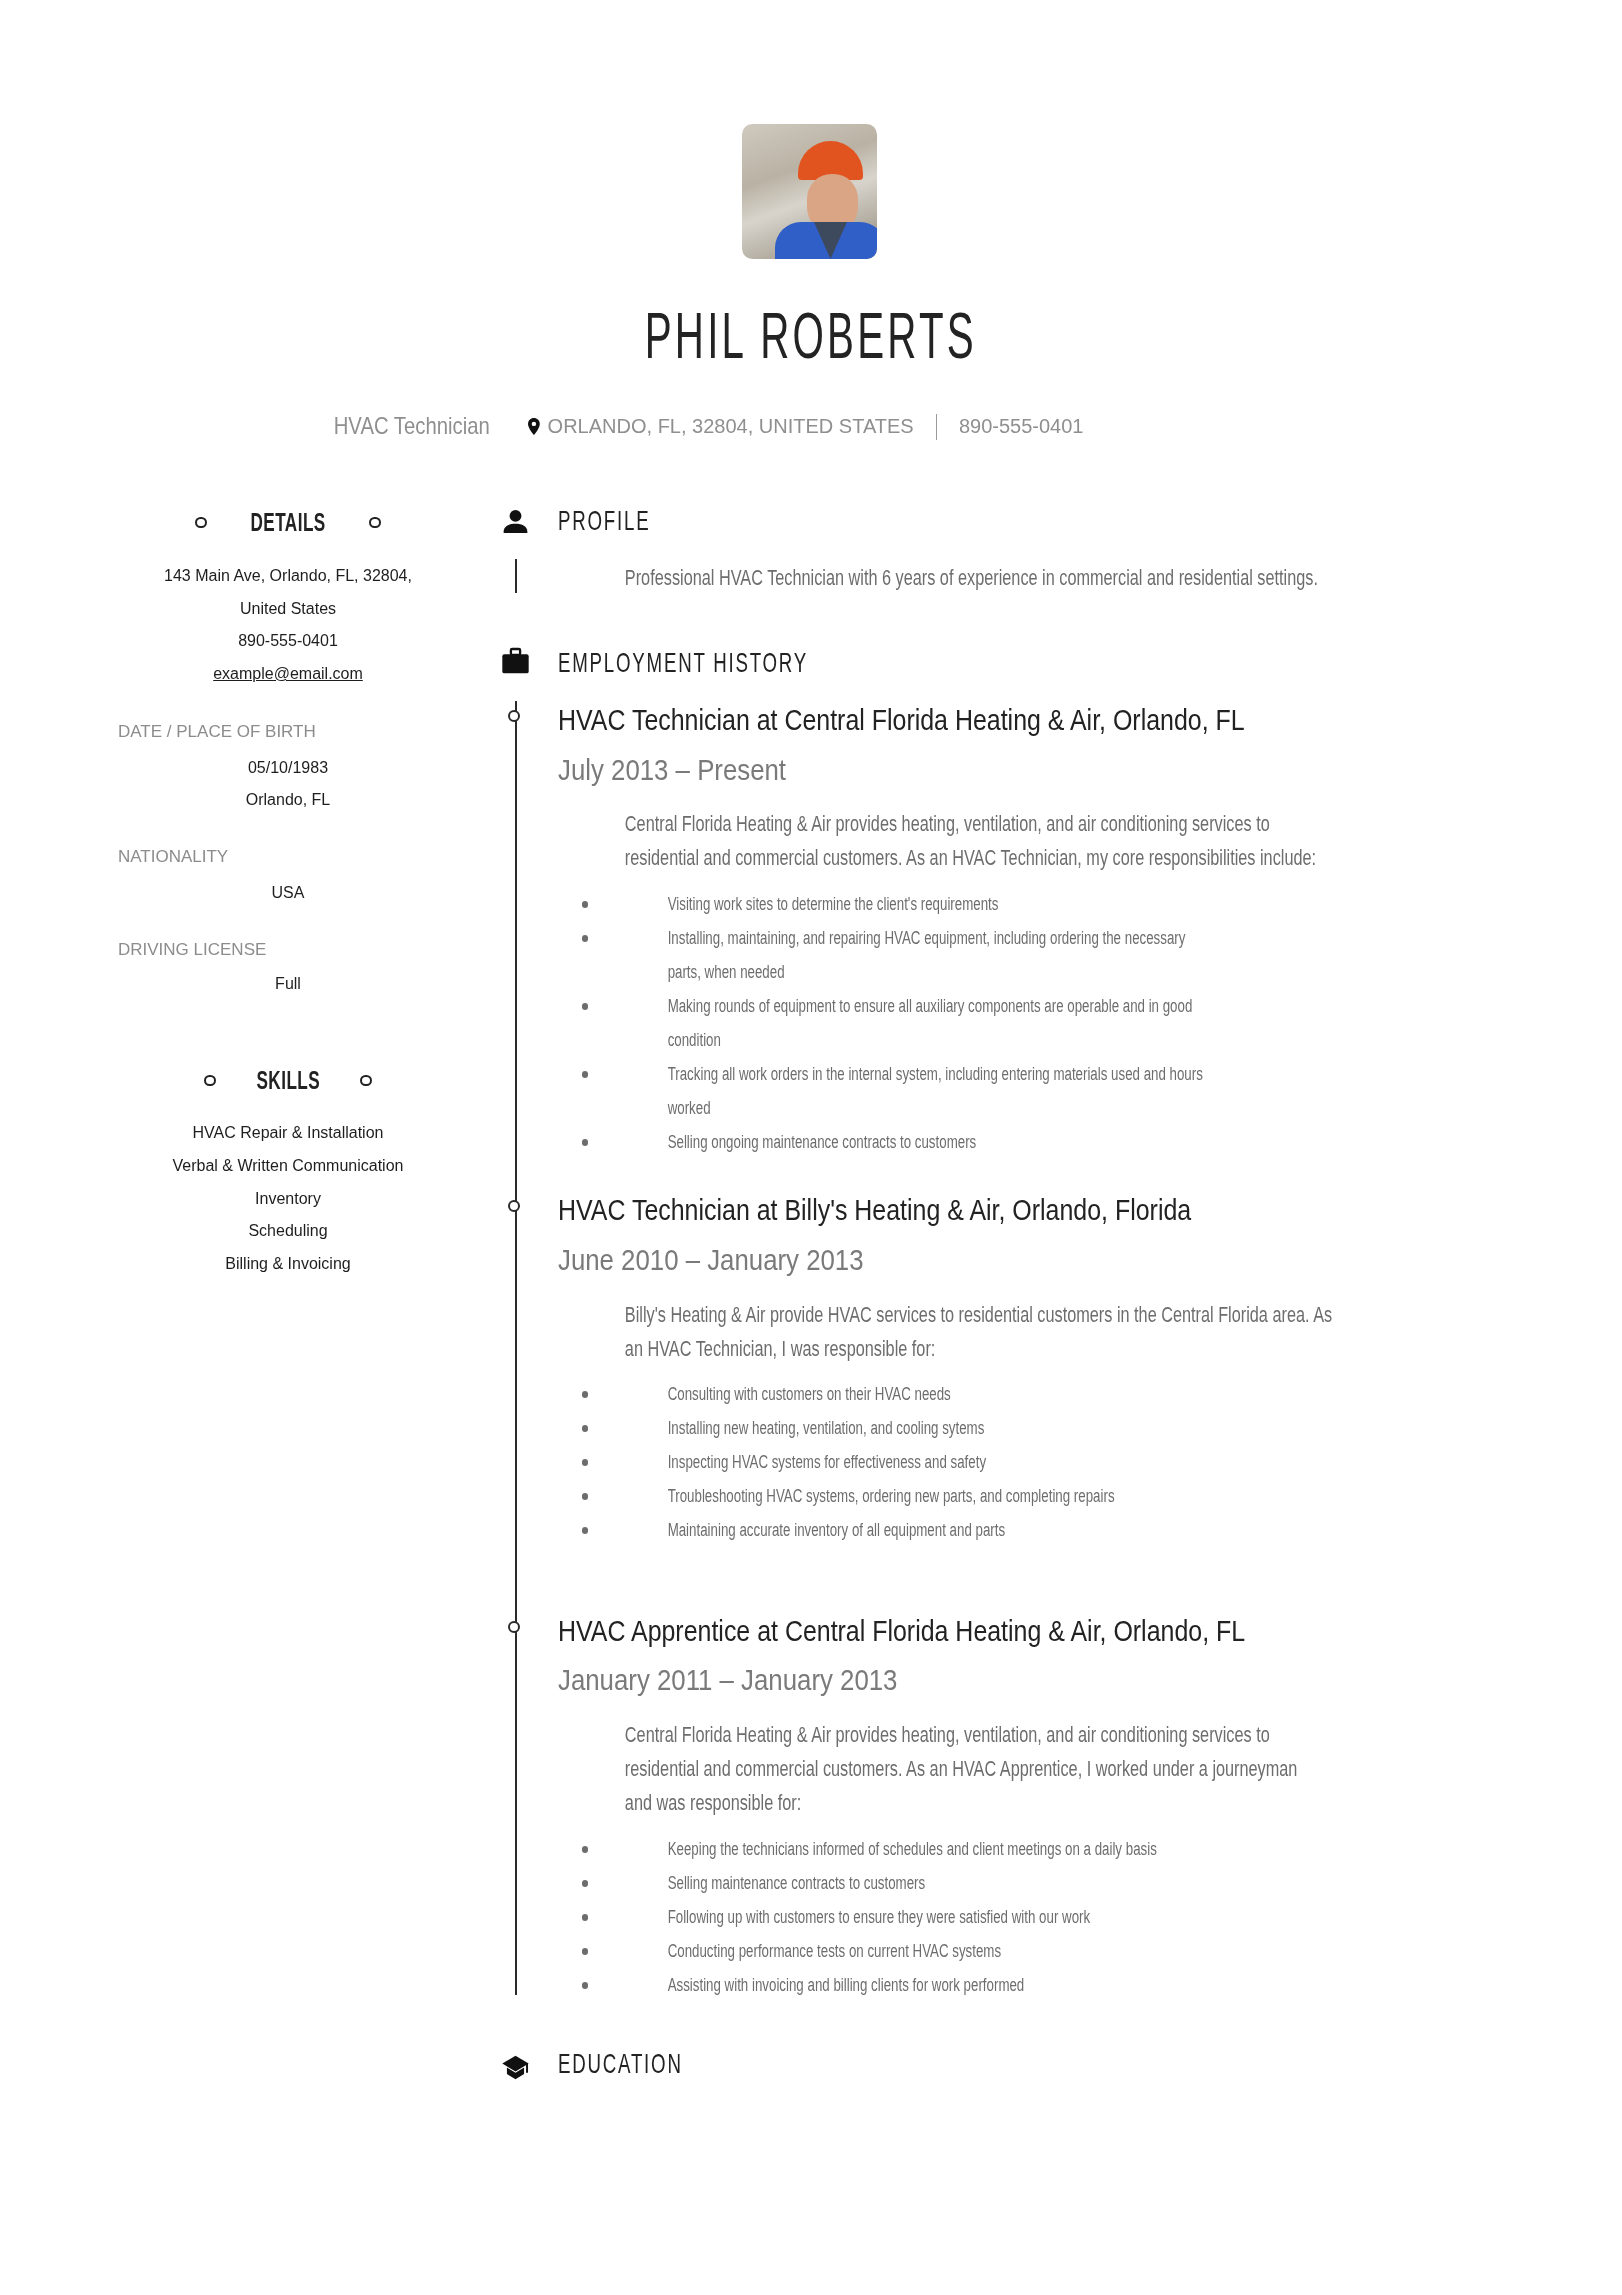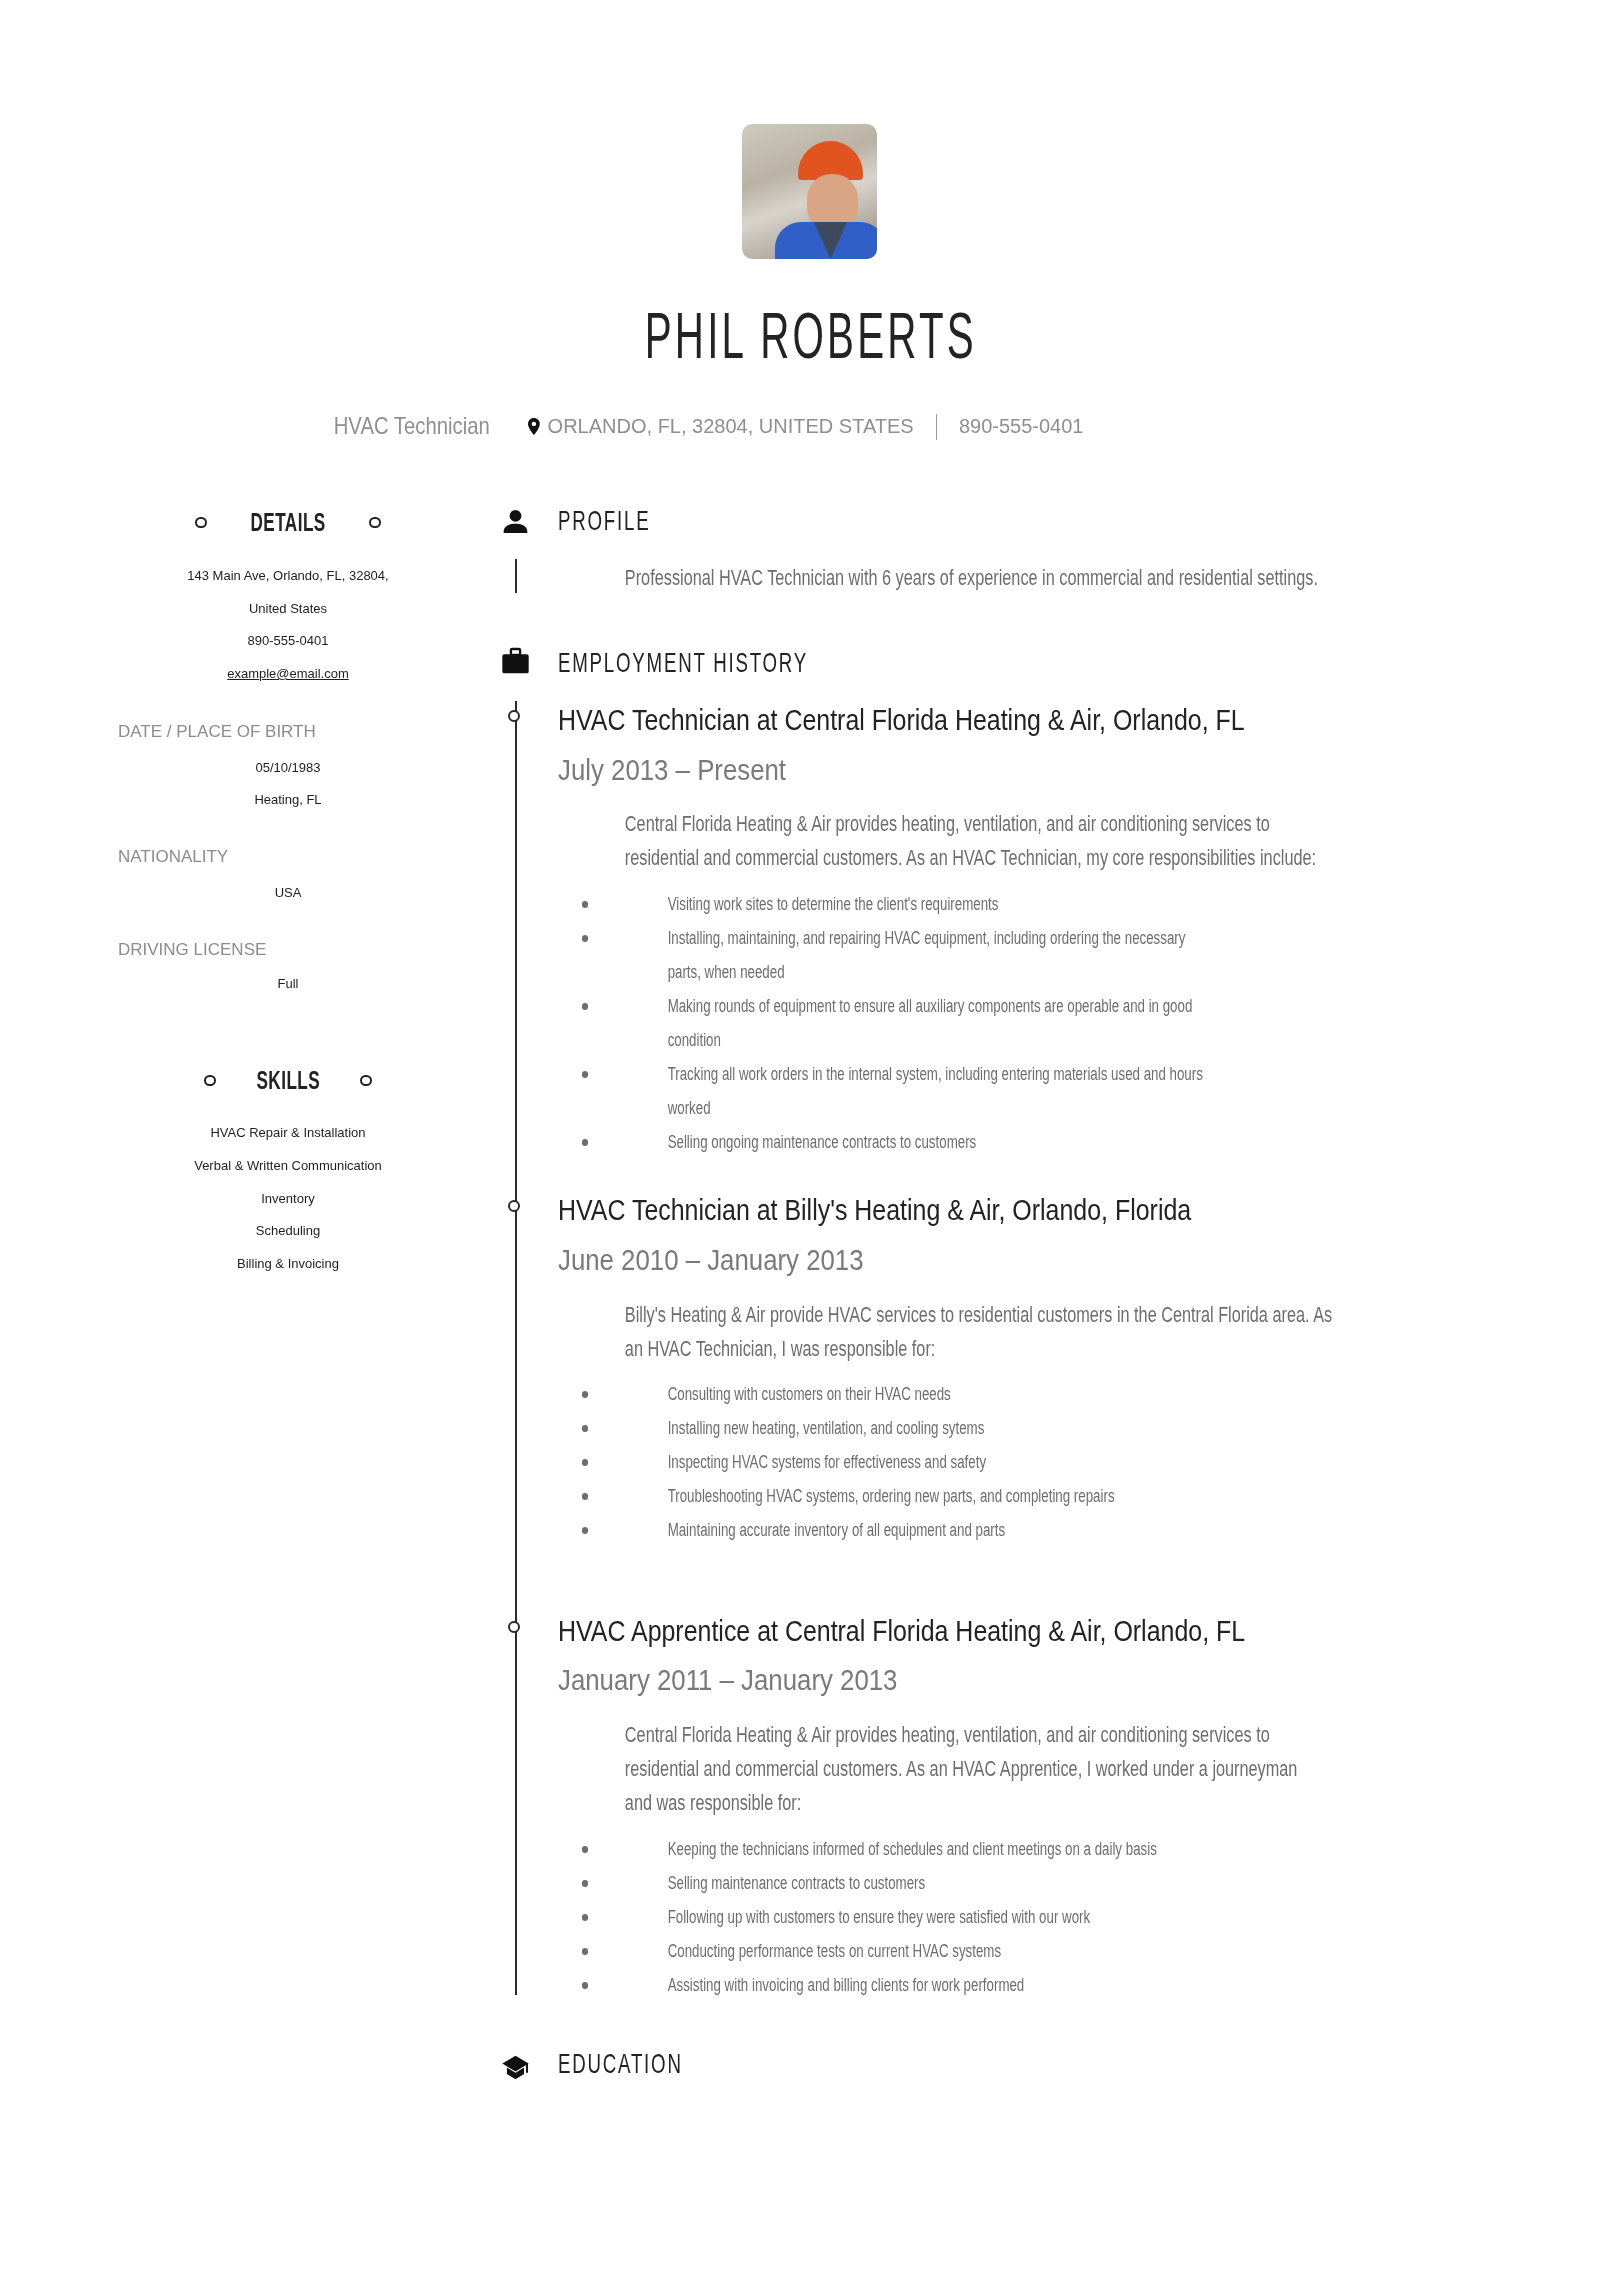--- a/index.html
+++ b/index.html
@@ -32,21 +32,21 @@
   #subline .loc { font-size:20px; display:flex; align-items:center; }
   #subline .pin { width:11.8px; height:17px; margin-right:7.9px; }
   #subline .sep { width:1.3px; height:26px; background:#9a9a9a; margin:0 22px 0 22px; }
   #subline .phone { font-size:20px; }
 
   
   .side-title { left:118px; width:340px; text-align:center; font-size:26px; color:#222; font-weight:700;
                 display:flex; justify-content:center; align-items:center; }
   .side-title .ring { width:7.9px; height:7.9px; border:2px solid #222; border-radius:50%; margin:0 23.6px; }
   .side-title .t { transform:scaleX(0.66); display:inline-block; letter-spacing:0.7px; }
-  .side-line { left:118px; width:340px; text-align:center; font-size:13px; color:#1e1e1e; line-height:33px; }
+  .side-line { left:118px; width:340px; text-align:center; font-size:16px; color:#1e1e1e; line-height:33px; }
   .side-label { left:118px; width:340px; font-size:17px; color:#8c8c8c; }
   .email { text-decoration:underline; }
 
   
   .sec-icon { left:501px; width:29px; height:29px; }
   .sec-title { left:558px; font-size:27.5px; color:#222; letter-spacing:2.6px; }
   .sec-title span { transform:scaleX(0.68); }
   .timeline-line { left:515px; width:2px; background:#2a2a2a; }
   .node { left:508px; width:12.4px; height:12.4px; border:2px solid #2a2a2a; border-radius:50%; background:#fff; box-sizing:border-box; }
   .job-title { left:558px; font-size:29px; color:#222; white-space:nowrap; }
@@ -98,21 +98,21 @@
 
 <div class="abs side-line" style="top:559px;">143 Main Ave, Orlando, FL, 32804,</div>
 <div class="abs side-line" style="top:592px;">United States</div>
 <div class="abs side-line" style="top:624px;">890-555-0401</div>
 <div class="abs side-line" style="top:657px;">
   <span class="email">example@email.com</span>
 </div>
 
 <div class="abs side-label" style="top:722px;">DATE / PLACE OF BIRTH</div>
 <div class="abs side-line" style="top:751px;">05/10/1983</div>
-<div class="abs side-line" style="top:783px;">Heating, FL</div>
+<div class="abs side-line" style="top:783px;">Orlando, FL</div>
 
 <div class="abs side-label" style="top:847px;">NATIONALITY</div>
 <div class="abs side-line" style="top:876px;">USA</div>
 
 <div class="abs side-label" style="top:940px;">DRIVING LICENSE</div>
 <div class="abs side-line" style="top:967px;">Full</div>
 
 <div class="abs side-title" style="top:1064px;height:33px;">
   <span class="ring"></span>
   <span class="t">SKILLS</span>

